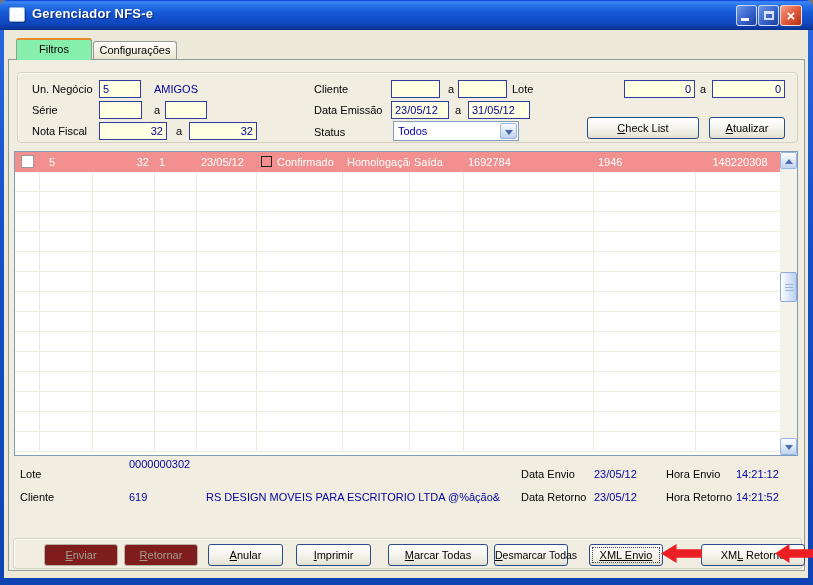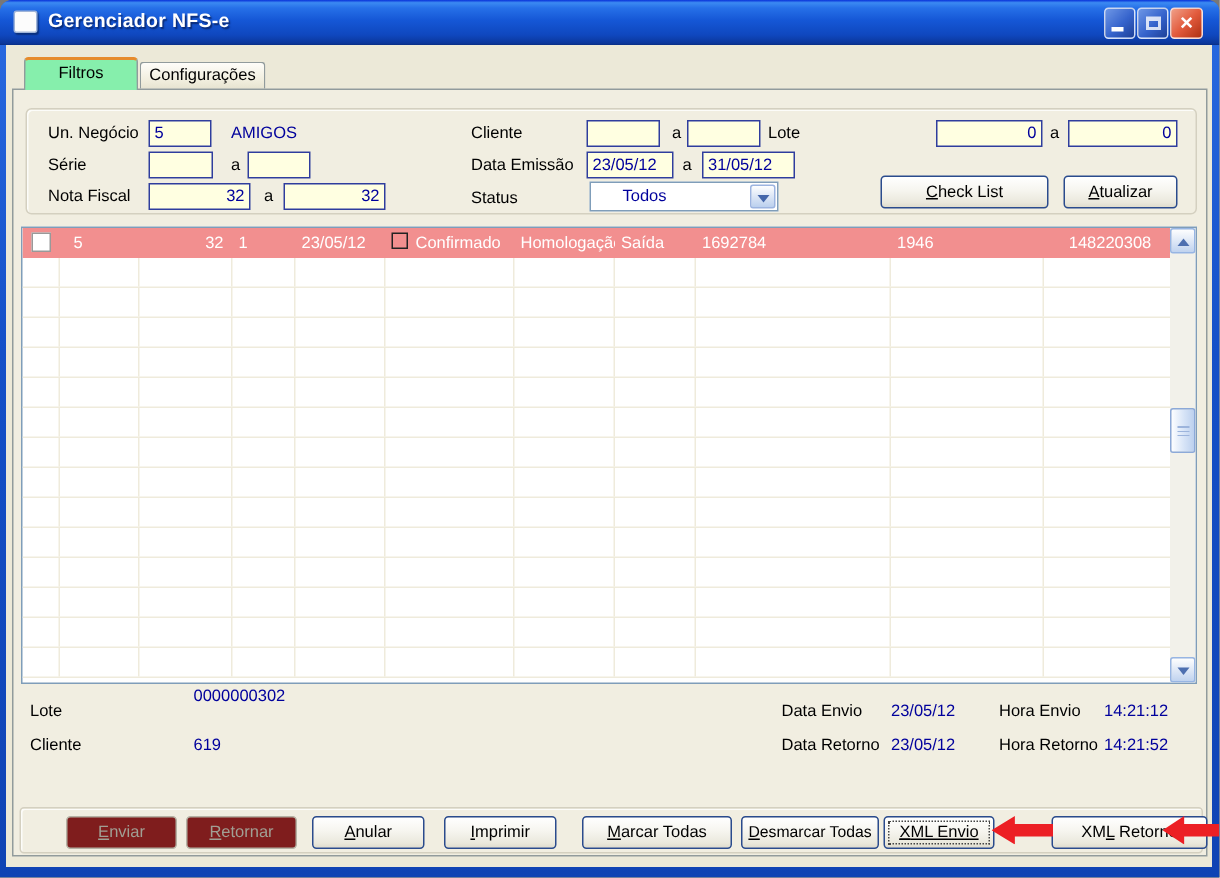--- a/index.html
+++ b/index.html
@@ -41,21 +41,21 @@
   .gb-filter{left:8px;top:12px;width:781px;height:71px;}
   .gb-actions{left:4px;top:478px;width:789px;height:31px;border-radius:3px;}
   
   .lbl{position:absolute;line-height:14px;white-space:nowrap;text-align:center;}
   .field{position:absolute;height:18px;background:var(--field-bg,#FFFFE1);
        border:1px solid #2F3D9E;color:var(--value-text,#00009C);
        line-height:16px;padding:0 3px;white-space:nowrap;overflow:hidden;}
   .field.num{text-align:right;}
   .navy{color:var(--value-text,#00009C);}
   .combo{position:absolute;left:375px;top:48px;width:126px;height:20px;background:#fff;
-       border:1px solid #7F9DB9;color:var(--value-text,#00009C);line-height:18px;padding:0 21px;}
+       border:1px solid #7F9DB9;color:var(--value-text,#00009C);line-height:18px;padding:0 4px;}
   .combo-btn{position:absolute;right:1px;top:1px;width:17px;height:16px;border-radius:2px;
        background:linear-gradient(180deg,#FEFEFE,#D9E4F5 55%,#BBD0EE);border:1px solid #9CB4E0;}
   .combo-arrow{position:absolute;left:4px;top:6px;width:0;height:0;
        border-left:4px solid transparent;border-right:4px solid transparent;border-top:5px solid #4466AA;}
   
   .xpbtn{position:absolute;height:22px;border:1px solid #2A4B8D;border-radius:3px;
        background:linear-gradient(180deg,#FFFFFF 0%,#F6F5EF 45%,#EAE8DC 85%,#DFDCCD 100%);
        text-align:center;line-height:20px;color:#000;cursor:default;white-space:nowrap;}
   .xpbtn.disabled{border-color:#B5B2A4;background:#7f1d1d;color:#A19F94;}
   .xpbtn.focused{outline:1px dotted #444;outline-offset:-4px;}
@@ -396,37 +396,38 @@
           <div class="sbtn sb-down">
               <div class="tri-down"></div>
             </div>
         </div>
       </div>
 
       <span class="dlbl" style="left:11px;top:407px;">Lote</span>
       <span class="dval" style="left:120px;top:397px;">0000000302</span>
       <span class="dlbl" style="left:11px;top:430px;">Cliente</span>
       <span class="dval" style="left:120px;top:430px;">619</span>
+      <span class="dval" style="left:197px;top:430px;">RS DESIGN MOVEIS PARA ESCRITORIO LTDA @%âção&amp;</span>
 
       <span class="dlbl" style="left:512px;top:407px;">Data Envio</span>
       <span class="dval" style="left:585px;top:407px;">23/05/12</span>
       <span class="dlbl" style="left:657px;top:407px;">Hora Envio</span>
       <span class="dval" style="left:727px;top:407px;">14:21:12</span>
       <span class="dlbl" style="left:512px;top:430px;">Data Retorno</span>
       <span class="dval" style="left:585px;top:430px;">23/05/12</span>
       <span class="dlbl" style="left:657px;top:430px;">Hora Retorno</span>
       <span class="dval" style="left:727px;top:430px;">14:21:52</span>
 
       <div class="groupbox gb-actions"></div>
       <div class="xpbtn disabled" style="left:35px;top:484px;width:74px;"><u>E</u>nviar</div>
       <div class="xpbtn disabled" style="left:115px;top:484px;width:74px;"><u>R</u>etornar</div>
       <div class="xpbtn" style="left:199px;top:484px;width:75px;"><u>A</u>nular</div>
       <div class="xpbtn" style="left:287px;top:484px;width:75px;"><u>I</u>mprimir</div>
       <div class="xpbtn" style="left:379px;top:484px;width:100px;"><u>M</u>arcar Todas</div>
-      <div class="xpbtn" style="left:485px;top:484px;width:92px;font-size:10.5px;"><u>D</u>esmarcar Todas</div>
+      <div class="xpbtn" style="left:485px;top:484px;width:74px;font-size:10.5px;"><u>D</u>esmarcar Todas</div>
       <div class="xpbtn focused" style="left:580px;top:484px;width:74px;text-decoration:underline;"><u>X</u>ML Envio</div>
       <div class="xpbtn" style="left:692px;top:484px;width:104px;">XM<u>L</u> Retorno</div>
     </div>
   </div>
 
   <div class="red-arrow" style="left:661px;top:544px;width:41px;"></div>
   <div class="red-arrow" style="left:775px;top:544px;width:38px;"></div>
 </div>
 
 </body></html>

